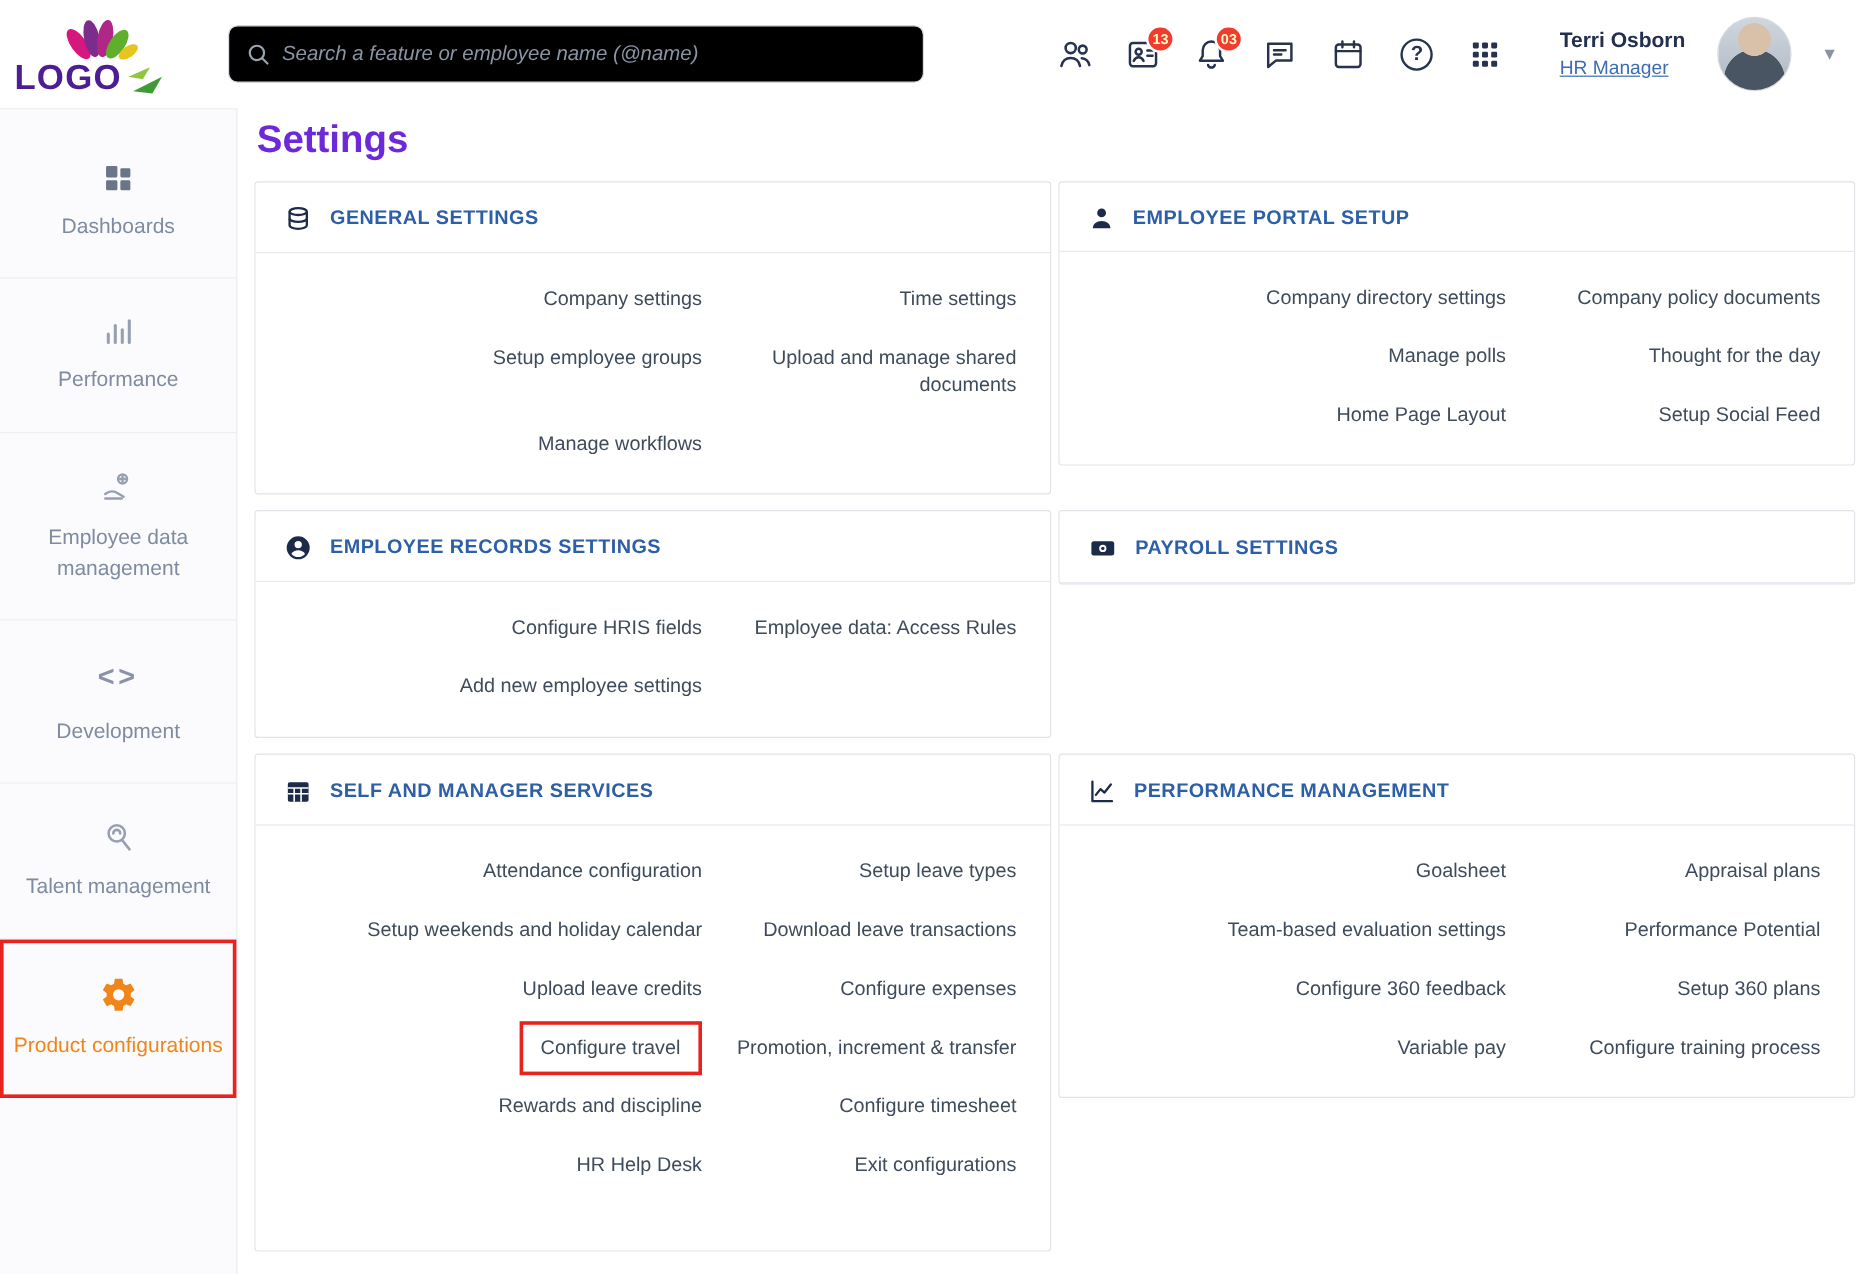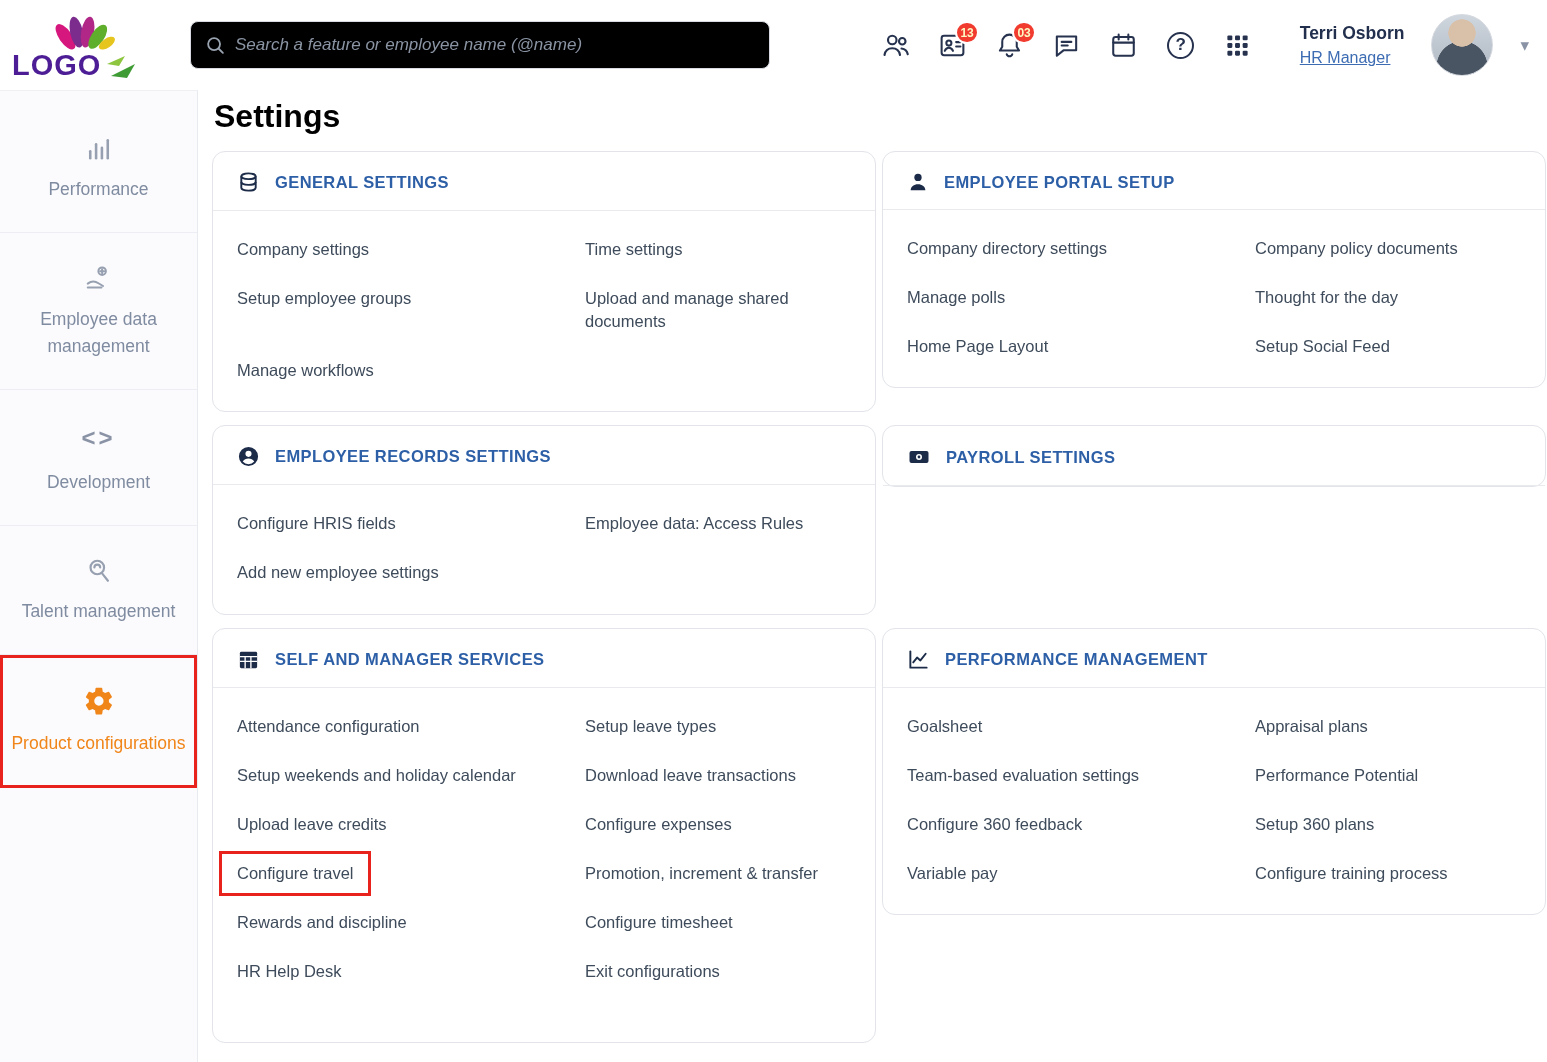--- a/index.html
+++ b/index.html
@@ -34,29 +34,29 @@
   
   .layout { display:flex; height:972px; }
   .sidebar { width:198px; min-width:198px; background:#fbfbfd; border-right:1px solid #e7eaef; border-top:1px solid #eef0f4; }
   .side-item { display:flex; flex-direction:column; align-items:center; gap:13px; padding:30px 8px; border-bottom:1px solid #eceef3; color:#7f8ba0; font-size:17.5px; line-height:1.5; text-align:center; cursor:pointer; }
   .side-item:first-child { padding-top:44px; }
   .side-item .dev-glyph { font-size:24px; font-weight:700; letter-spacing:3px; color:#8a93a5; }
   .side-item.active { color:#f08519; outline:3px solid #e8221c; outline-offset:-3px; }
 
   
   .content { flex:1; padding:4px 1px 0 14px; background:#fff; }
-  .page-title { font-size:32px; font-weight:700; color:#000000; margin:4px 0 16px 2px; }
+  .page-title { font-size:32px; font-weight:700; color:#6d28d9; margin:4px 0 16px 2px; }
   .cards-grid { display:grid; grid-template-columns:1fr 1fr; gap:13px 6px; align-items:start; }
 
-  .card { border:1px solid #e2e4e9; border-radius:13px; background:#fff; }
+  .card { border:1px solid #e2e4e9; border-radius:3px; background:#fff; }
   .card-head { display:flex; align-items:center; gap:15px; padding:19px 20px 16px 24px; border-bottom:1px solid #e8eaee; }
   .card-title { font-size:16.5px; font-weight:700; color:#2d5fa7; letter-spacing:.4px; }
   .card-items { padding:14px 14px 16px 24px; display:grid; grid-template-columns:348px 262px; }
   .card.svc .card-items { padding-bottom:46px; }
-  .item { display:block; padding:13px 0; font-size:16.5px; color:#3e4b5b; text-decoration:none; cursor:pointer; line-height:1.4; }
+  .item { display:block; padding:13px 0; font-size:16.5px; color:#3e4b5b; text-decoration:none; cursor:pointer; line-height:1.4;text-align:right; }
   .red-box { display:inline-block; border:3px solid #e8221c; padding:8px 15px; margin:-11px 0 -11px -18px; }
 </style>
 </head>
 <body>
 
 <header class="topbar">
   <div class="logo">
     <svg class="logo-petals" width="86" height="46" viewBox="0 0 90 50">
       <ellipse cx="26" cy="28" rx="7" ry="16" fill="#d6177e" transform="rotate(-35 26 28)"></ellipse>
       <ellipse cx="38" cy="23" rx="7" ry="17" fill="#7b2c8d" transform="rotate(-12 38 23)"></ellipse>
@@ -139,20 +139,29 @@
       <div class="user-role">HR Manager</div>
     </div>
     <div class="avatar"></div>
     <span class="chevron">▾</span>
   </div>
 </header>
 
 <div class="layout">
   <nav class="sidebar">
     <div class="side-item">
+      <svg width="27" height="27" viewBox="0 0 24 24" fill="#6a7587">
+          <rect x="3" y="3" width="8.4" height="8.4" rx="1"></rect>
+          <rect x="13.6" y="4.6" width="7.4" height="6.8" rx="1"></rect>
+          <rect x="3" y="13.6" width="8.4" height="7.4" rx="1"></rect>
+          <rect x="13.6" y="13.6" width="7.4" height="7.4" rx="1"></rect>
+        </svg>
+      <span>Dashboards</span>
+    </div>
+    <div class="side-item">
       <svg width="28" height="28" viewBox="0 0 24 24" fill="none" stroke="#97a0b0" stroke-width="2.2" stroke-linecap="round">
           <path d="M4.5 20V14"></path>
           <path d="M9.5 20V8"></path>
           <path d="M14.5 20V11"></path>
           <path d="M19.5 20V4.5"></path>
         </svg>
       <span>Performance</span>
     </div>
     <div class="side-item">
       <svg width="30" height="30" viewBox="0 0 24 24" fill="none" stroke="#97a0b0" stroke-width="1.6" stroke-linecap="round">

